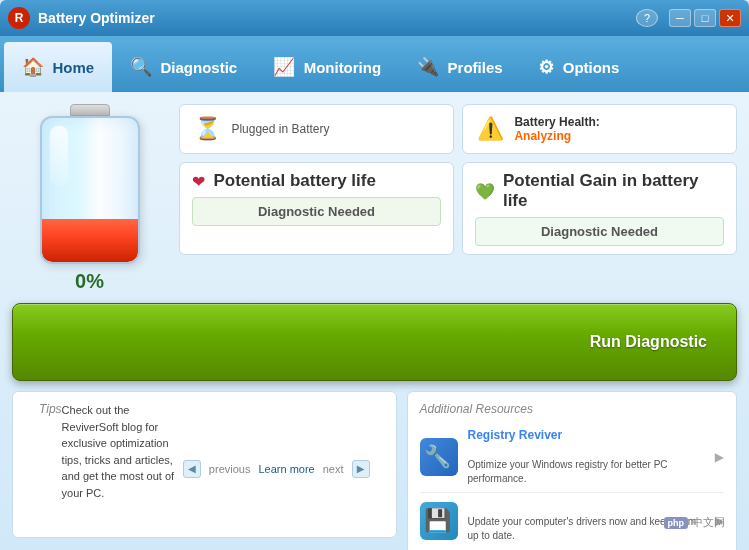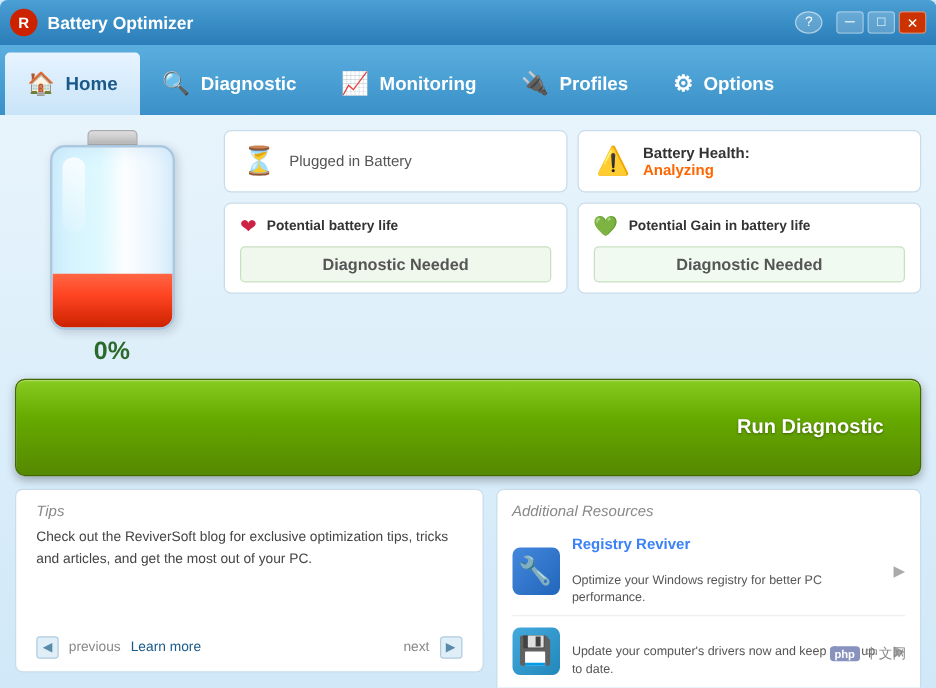--- a/index.html
+++ b/index.html
@@ -223,21 +223,21 @@
       border: 1px solid #c8dcea;
       padding: 8px 12px;
     }
     .life-panel-header {
       display: flex;
       align-items: center;
       gap: 8px;
       margin-bottom: 6px;
     }
     .life-panel-title {
-      font-size: 11px;
+      font-size: 17px;
       font-weight: bold;
       color: #333;
     }
     .life-panel-value {
       font-size: 13px;
       font-weight: bold;
       color: #555;
       text-align: center;
       padding: 6px;
       background: #f0f8ee;
@@ -271,23 +271,23 @@
       flex: 1;
       min-height: 0;
     }
 
     
     #tips-panel {
       flex: 1;
       background: white;
       border-radius: 6px;
       border: 1px solid #c8dcea;
-      padding: 10px 16px;
-      display: flex;
-      flex-direction: column;
+      padding: 10px 26px;
+      display: flex;
+      flex-direction: row;
     }
     .panel-header {
       font-size: 12px;
       color: #888;
       margin-bottom: 6px;
       font-style: italic;
     }
     .tip-title {
       font-size: 13px;
       font-weight: bold;

